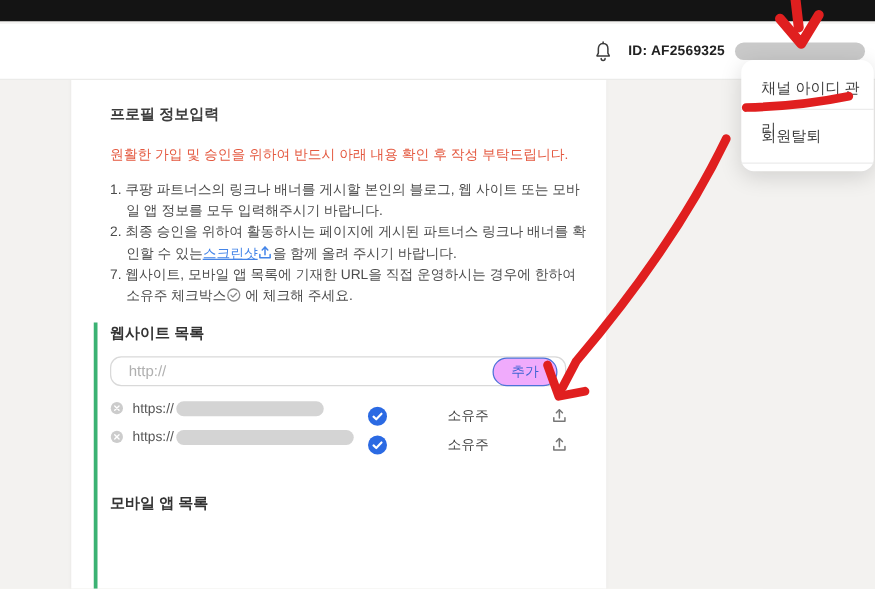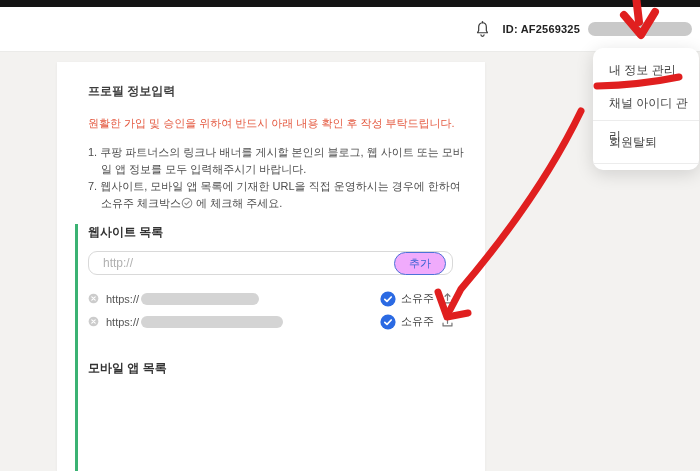--- a/index.html
+++ b/index.html
@@ -4,21 +4,21 @@
 <style>
   * { margin:0; padding:0; box-sizing:border-box; }
   html,body { width:700px; height:471px; overflow:hidden;
     font-family:"Liberation Sans","DejaVu Sans",sans-serif; background:#f3f2f0; }
   .stage { position:relative; width:700px; height:471px; overflow:hidden; }
 
   
   .topbar { position:absolute; left:0; top:0; width:700px; height:17px; background:#141414; z-index:5; }
 
   
-  .header { position:absolute; left:0; top:7px; width:700px; height:45px; background:#ffffff;
+  .header { position:absolute; left:0; top:19px; width:700px; height:45px; background:#ffffff;
     border-bottom:1px solid #ebebe9; z-index:5; display:flex; align-items:center; justify-content:flex-end; padding-right:8px; }
   .bell { width:17px; height:19px; margin-right:12px; color:#3c3c3c; }
   .uid { font-size:11px; font-weight:bold; color:#222; letter-spacing:.2px; margin-right:8px; }
   .name-blur { width:104px; height:14px; border-radius:7px; background:#c9c9c9; }
 
   
   .card { position:absolute; left:57px; top:62px; width:428px; height:409px; background:#ffffff;
     box-shadow:0 1px 3px rgba(0,0,0,.05); z-index:1; overflow:hidden; }
   .card-inner { padding:21px 18px 0 31px; }
   .page-title { font-size:12px; font-weight:bold; color:#3d3d3d; margin-bottom:16px; }
@@ -33,25 +33,25 @@
     border-left:3px solid #3bb273; padding-bottom:200px; }
   .sec-label { font-size:12px; font-weight:bold; color:#333; margin-bottom:10px; }
   .url-input { position:relative; width:365px; height:24px; border:1px solid #d9d9d9; border-radius:9px;
     background:#fff; display:flex; align-items:center; padding:0 6px 0 14px; margin-bottom:12px; }
   .url-input input { border:none; outline:none; flex:1; font-size:12px; color:#444;
     font-family:"Liberation Sans","DejaVu Sans",sans-serif; background:transparent; }
   .url-input input::placeholder { color:#b0b0b0; }
   .add-btn { border:1px solid #4d72d8; color:#3c63d2; background:#f0abfc; border-radius:999px;
     font-size:11px; padding:3px 14px; cursor:pointer; font-family:inherit; }
 
-  .site-row { display:flex; align-items:center; width:366px; height:23px; }
+  .site-row { display:flex; width:366px; height:23px; }
   .rm-ic { width:11px; height:11px; margin-right:7px; flex:none; }
   .scheme { font-size:11px; color:#555; margin-right:2px; }
   .url-blur { height:12px; border-radius:6px; background:#d4d4d4; }
-  .row-right { margin-left:auto; display:flex; align-items:center; }
+  .row-right { margin-left:auto; display:flex; align-items:center;gap:43px; }
   .chk-ic { width:16px; height:16px; margin-right:5px; }
   .owner { font-size:11px; color:#444; margin-right:7px; }
   .upload-gray { width:13px; height:13px; color:#777; }
   .gap { height:27px; }
 
   
   .menu { position:absolute; left:593px; top:48px; width:106px; background:#fff; border-radius:10px;
     box-shadow:0 4px 18px rgba(0,0,0,.14); z-index:30; padding:6px 0; }
   .menu-item { height:33px; line-height:33px; padding-left:16px; font-size:12px; color:#3f3f3f; cursor:pointer; }
   .menu-item.tall { height:42px; line-height:42px; }
@@ -77,20 +77,25 @@
     <span class="name-blur"></span>
   </div>
 
   <div class="card">
     <div class="card-inner">
       <div class="page-title">프로필 정보입력</div>
       <div class="warning">원활한 가입 및 승인을 위하여 반드시 아래 내용 확인 후 작성 부탁드립니다.</div>
 
       <div class="notice">
         <div class="item">1. 쿠팡 파트너스의 링크나 배너를 게시할 본인의 블로그, 웹 사이트 또는 모바일 앱 정보를 모두 입력해주시기 바랍니다.</div>
+        <div class="item"><span>2. 최종 승인을 위하여 활동하시는 페이지에 게시된 파트너스 링크나 배너를 확인할 수 있는</span><a class="link-blue" href="#">스크린샷</a><svg class="inline-ic link-blue" width="12" height="12" viewBox="0 0 14 14" fill="none">
+              <path d="M7 2.2 V9" stroke="currentColor" stroke-width="1.4" stroke-linecap="round"></path>
+              <path d="M4.4 4.6 L7 2 L9.6 4.6" stroke="currentColor" stroke-width="1.4" stroke-linecap="round" stroke-linejoin="round"></path>
+              <path d="M2.2 8.8 V11.8 H11.8 V8.8" stroke="currentColor" stroke-width="1.4" stroke-linecap="round" stroke-linejoin="round"></path>
+            </svg><span>을 함께 올려 주시기 바랍니다.</span></div>
         <div class="item"><span>7. 웹사이트, 모바일 앱 목록에 기재한 URL을 직접 운영하시는 경우에 한하여 소유주 체크박스</span><svg class="inline-ic" width="12" height="12" viewBox="0 0 14 14" fill="none">
               <circle cx="7" cy="7" r="5.6" stroke="#8a8a8a" stroke-width="1.2"></circle>
               <path d="M4.4 7.2 L6.2 9 L9.6 5.4" stroke="#8a8a8a" stroke-width="1.2" stroke-linecap="round" stroke-linejoin="round"></path>
             </svg><span> 에 체크해 주세요.</span></div>
       </div>
 
       <div class="channels">
         <div class="sec-label">웹사이트 목록</div>
 
         <div class="url-input">
@@ -141,21 +146,20 @@
         </div>
 
         <div class="gap"></div>
         <div class="sec-label">모바일 앱 목록</div>
 
       </div>
     </div>
   </div>
 
   <div class="menu">
-    <div class="menu-item">내 정보 관리</div>
     <div class="menu-item">채널 아이디 관리</div>
     <div class="menu-div"></div>
     <div class="menu-item tall">회원탈퇴</div>
     <div class="menu-div"></div>
   </div>
 
   <svg class="annot" viewBox="0 0 700 471">
 
     <path d="M636 -4 L639 22" stroke="#e01f1f" stroke-width="8" stroke-linecap="round" fill="none"></path>
     <path d="M624 15 L641 35 L655 12" stroke="#e01f1f" stroke-width="8" stroke-linecap="round" stroke-linejoin="round" fill="none"></path>

